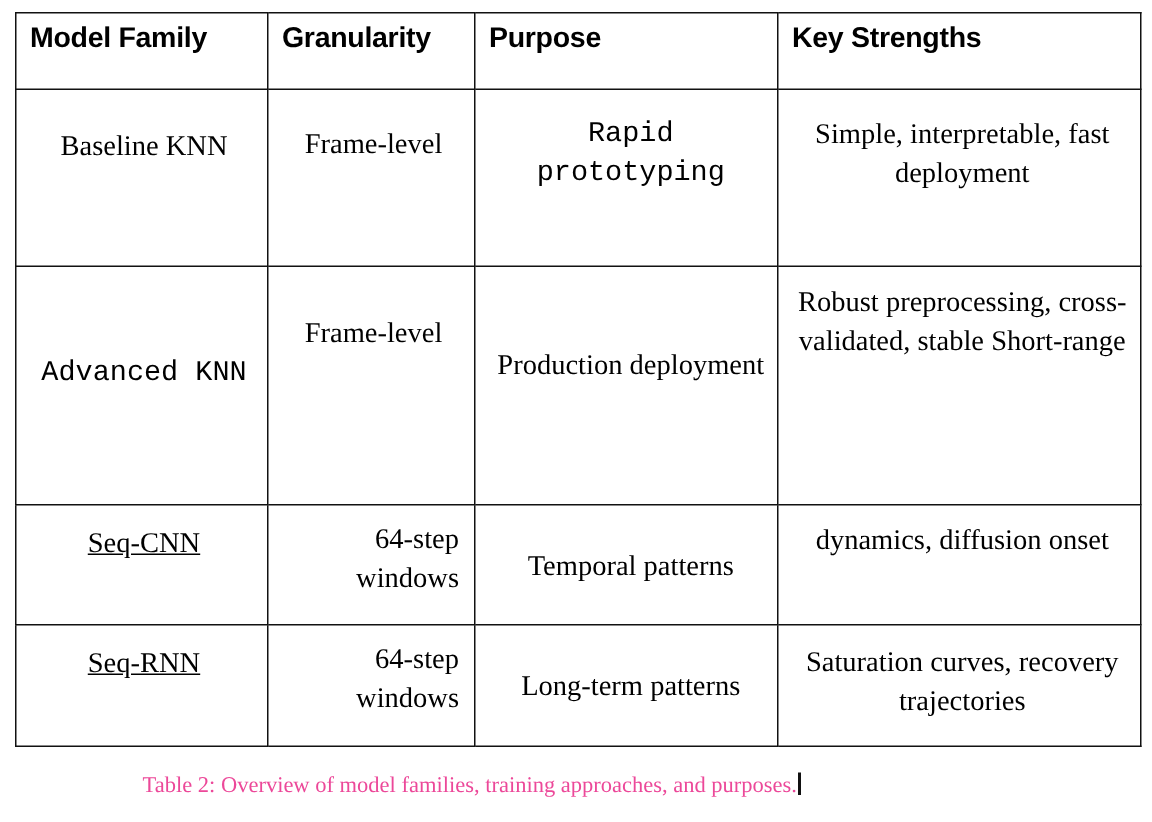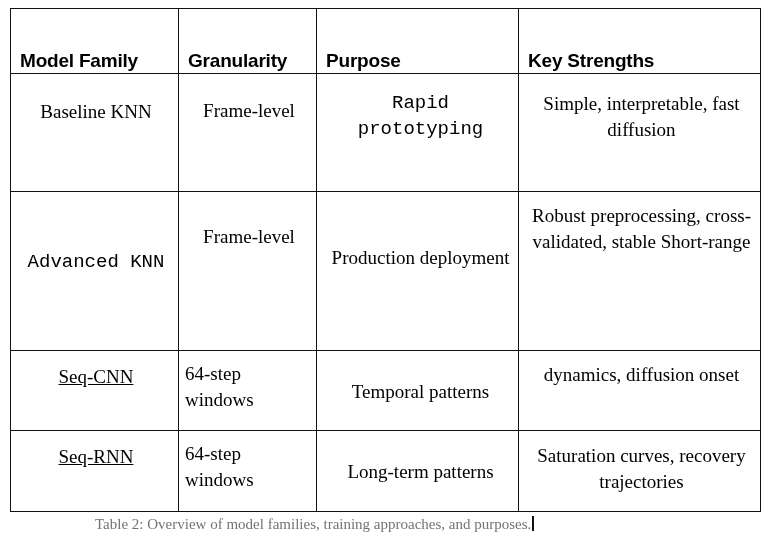--- a/index.html
+++ b/index.html
@@ -44,36 +44,35 @@
     border-bottom-width: 1px;
   }
   .hdr-cell {
     font-family: "Liberation Sans", sans-serif;
     font-weight: bold;
     font-size: 19px;
     line-height: 24px;
     text-align: left;
     padding: 5px 0 0 9px;
     letter-spacing: -0.2px;
-    margin-top: 35px;
   }
   
   .hdr-cell.wrapped {
     width: 120px;
     word-break: break-all;
   }
 
   
   .cell {
     font-family: "Liberation Serif", serif;
     font-size: 19px;
     line-height: 26px;
   }
   .cell.left   { text-align: center; }
-  .cell.center { text-align: left; }
+  .cell.center { text-align: right; }
 
   
   .row-1 td { height: 117px; }
   .row-2 td { height: 158px; }
   .row-3 td { height: 79px; }
   .row-4 td { height: 80px; }
 
   
   .pad-a { padding: 25px 6px 0 9px; }   
   .pad-b { padding: 24px 6px 0 9px; }   
@@ -97,21 +96,21 @@
 
   
   #caption {
     position: absolute;
     left: 95px;
     top: 514px;
     font-family: "Liberation Serif", serif;
     font-size: 15px;
     line-height: 20px;
     white-space: nowrap;
-    color: #737373;
+    color: #ec4899;
   }
   #caption-caret {
     display: inline-block;
     width: 2px;
     height: 15px;
     background: #111111;
     vertical-align: -2px;
     margin-left: 1px;
   }
 </style>
@@ -148,21 +147,21 @@
       <td>
         <div class="cell left pad-a">Baseline KNN</div>
       </td>
       <td>
         <div class="cell left pad-b">Frame-level</div>
       </td>
       <td>
         <div class="cell left pad-c">Rapid prototyping</div>
       </td>
       <td>
-        <div class="cell left pad-d">Simple, interpretable, fast diffusion</div>
+        <div class="cell left pad-d">Simple, interpretable, fast deployment</div>
       </td>
     </tr>
 
     <tr class="row-2">
       <td>
         <div class="cell left pad-e">Advanced KNN</div>
       </td>
       <td>
         <div class="cell left pad-f">Frame-level</div>
       </td>

